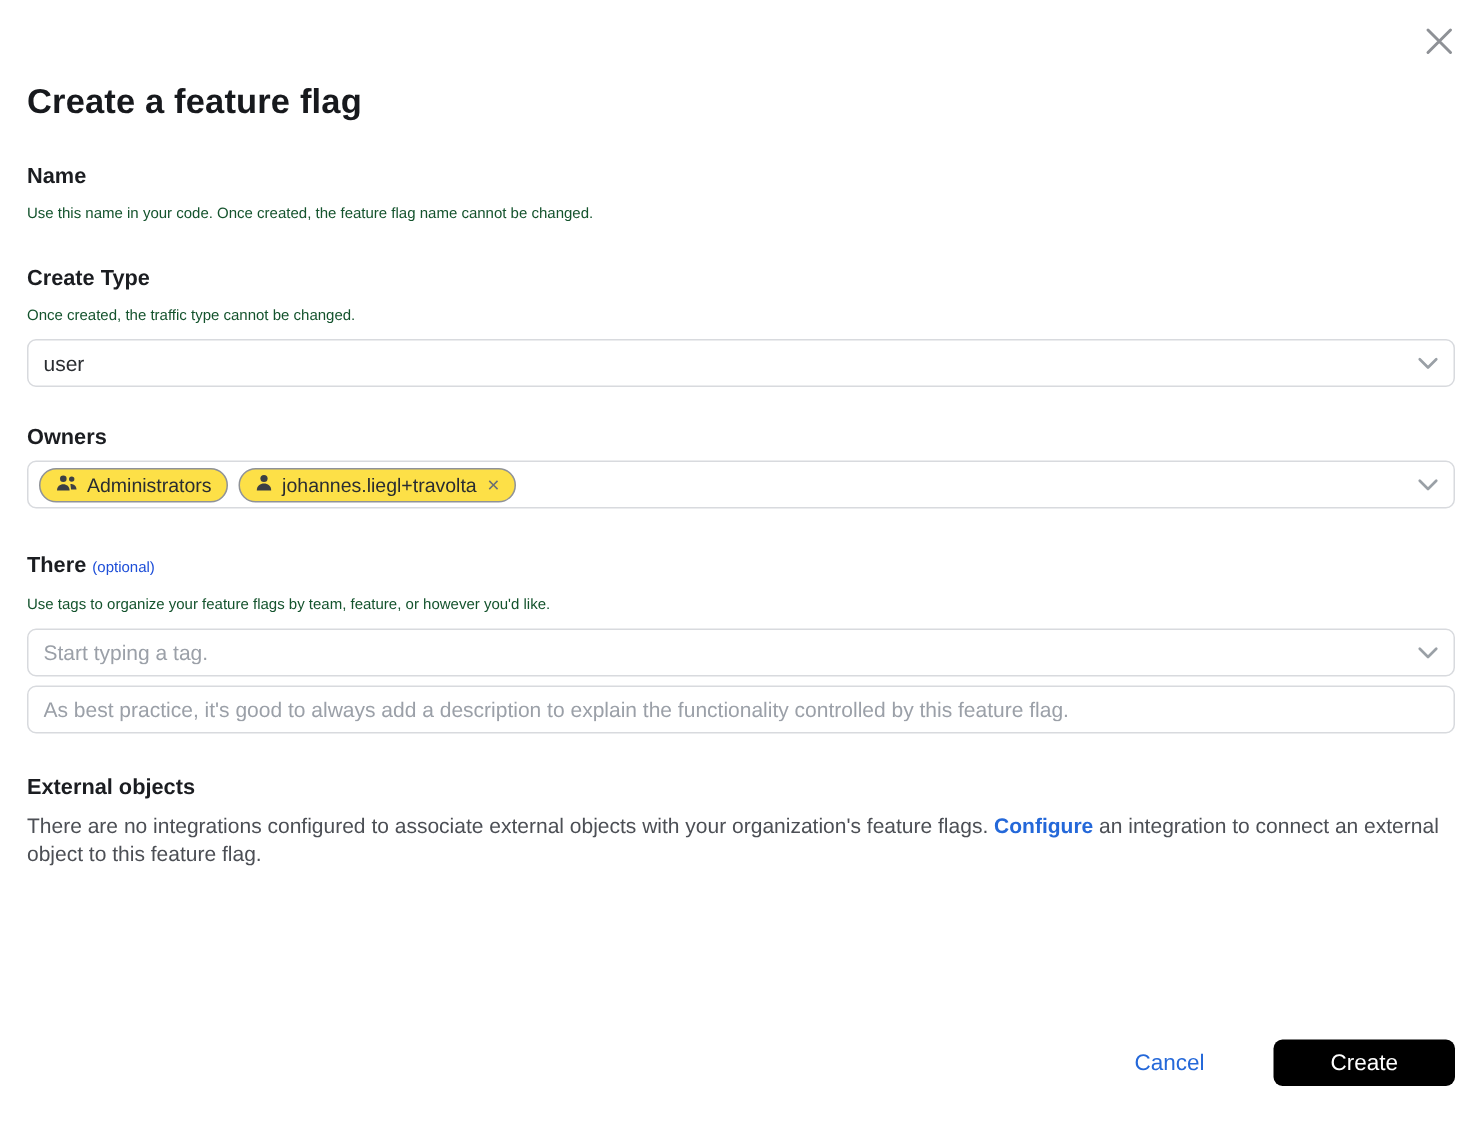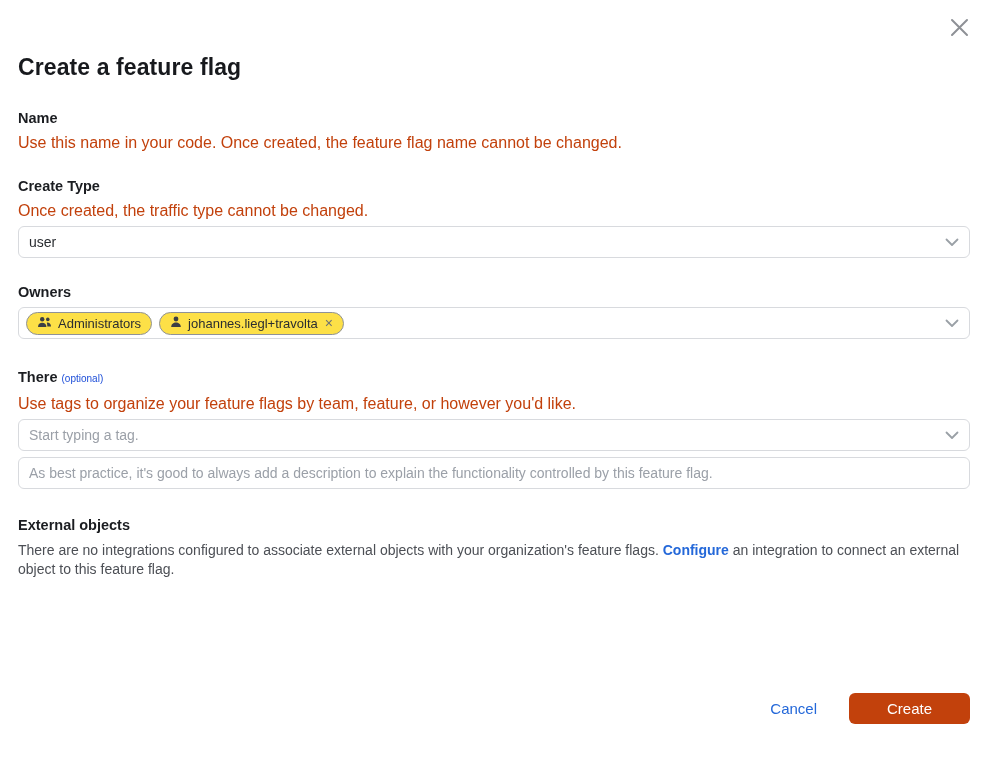--- a/index.html
+++ b/index.html
@@ -22,21 +22,21 @@
     padding-top: 53px;
     font-size: 23px; font-weight: 700; line-height: 29px;
     color: #17191d; letter-spacing: .1px;
   }
 
   .field-label {
     font-size: 14.5px; font-weight: 700; line-height: 18px; color: #1b1d21;
   }
   .optional { font-weight: 400; color: #1d4ed8; font-size: 10px; }
   .help-text {
-    margin-top: 7px; font-size: 16px; line-height: 18px; color: #c2410c;
+    margin-top: 7px; font-size: 10px; line-height: 18px; color: #14532d;
   }
 
   .mt-name-label { margin-top: 27px; }
   .mt-traffic-label { margin-top: 25px; }
   .mt-owners-label { margin-top: 25px; }
   .mt-tags-label { margin-top: 29px; }
   .mt-desc-label { margin-top: 26px; }
   .mt-ext-label { margin-top: 27px; }
 
   .text-box, .select-box {
@@ -84,29 +84,29 @@
   }
 
   .ext-text {
     margin-top: 7px; font-size: 14px; line-height: 18.5px; color: #4c4f55;
     max-width: 952px;
   }
   .link { color: #2468d9; font-weight: 700; text-decoration: none; cursor: pointer; }
 
   .footer {
     position: absolute; right: 18px; top: 693px;
-    display: flex; align-items: center; gap: 32px;
+    display: flex; align-items: center; gap: 46px;
   }
   .cancel-link {
     background: none; border: none; color: #2468d9;
     font-family: inherit; font-size: 15px; cursor: pointer;
   }
   .create-btn {
     width: 121px; height: 31px;
-    background: #c2410c; color: #ffffff;
+    background: #000000; color: #ffffff;
     border: none; border-radius: 6px;
     font-family: inherit; font-size: 15px; cursor: pointer;
   }
 </style>
 </head>
 <body>
 
 <div class="modal">
 
   <button class="close-btn">

